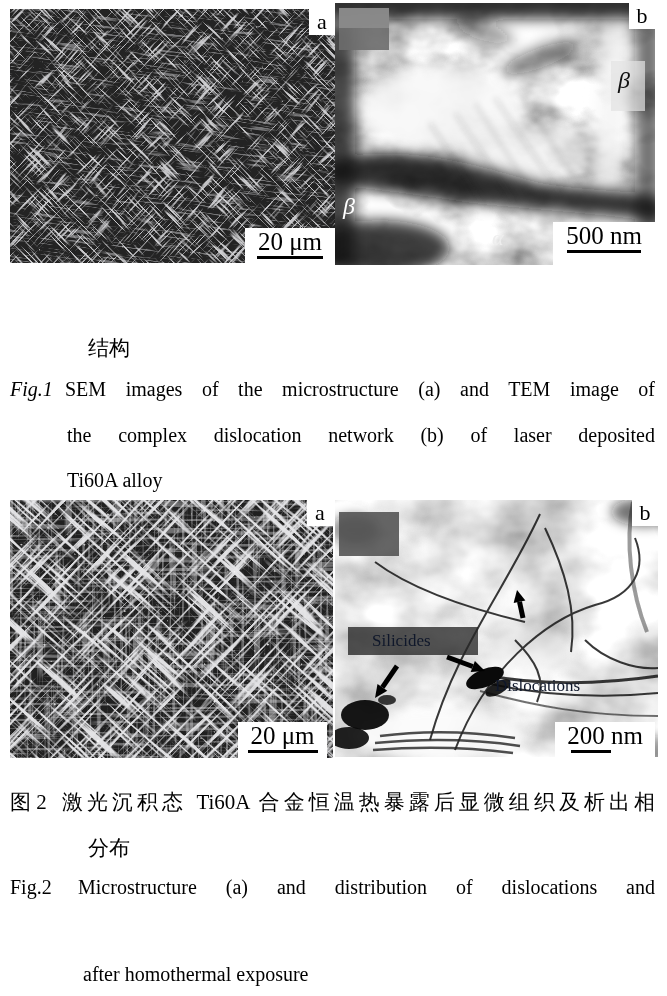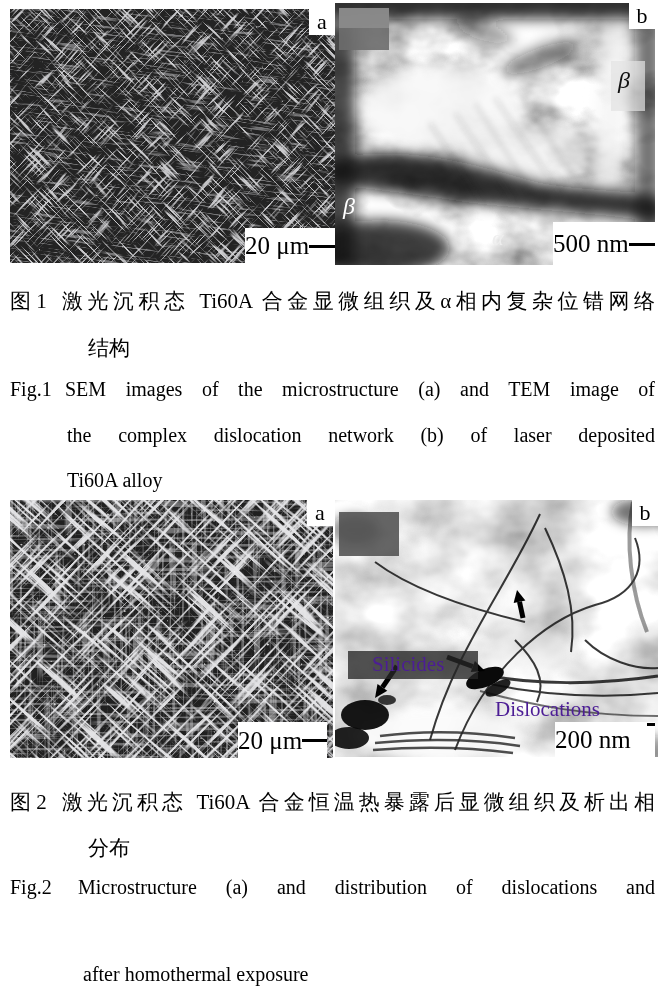--- a/index.html
+++ b/index.html
@@ -2,33 +2,33 @@
 <html><head>
 <meta charset="utf-8">
 <style>
   html,body{margin:0;padding:0;background:#fff;}
   .page{position:relative;width:667px;height:996px;background:#ffffff;
         font-family:"Liberation Serif",serif;color:#000;overflow:hidden;}
   .panel{position:absolute;overflow:hidden;background:#242424;}
   .panel svg{position:absolute;top:0;left:0;display:block;}
   .corner-label{position:absolute;top:0;right:0;width:26px;height:26px;background:#fff;
         color:#000;font-size:22px;line-height:26px;text-align:center;}
-  .scalebar{position:absolute;background:#fff;color:#000;display:flex;
+  .scalebar{position:absolute;background:#fff;color:#000;display:flex;flex-direction:column;
         align-items:center;justify-content:flex-start;}
   .scalebar .txt{font-size:25px;line-height:27px;white-space:nowrap;}
   .scalebar .bar{height:3px;background:#000;margin-top:1px;}
   .phase{position:absolute;font-style:italic;font-size:24px;line-height:26px;}
-  .anno{position:absolute;color:#4c1d95;font-size:21px;line-height:27px;white-space:nowrap;margin-top:24px;}
+  .anno{position:absolute;color:#0f172a;font-size:17px;line-height:27px;white-space:nowrap;}
   .cap-line{position:absolute;left:10px;right:12px;display:flex;}
   .cap-cont{position:absolute;}
   .cap-just{position:absolute;right:12px;text-align:justify;text-align-last:justify;}
   .cn{font-size:21px;line-height:30px;}
   .en{font-size:20px;line-height:30px;}
   .cap-label-cn{flex:0 0 52px;}
-  .cap-label-en1{flex:0 0 55px;}
+  .cap-label-en1{flex:0 0 55px;font-style:italic;}
   .cap-label-en2{flex:0 0 68px;}
   .cap-text{flex:1;text-align:justify;text-align-last:justify;}
 </style>
 </head>
 <body>
 
 <div class="page">
 
   <div class="panel" style="left:10px;top:9px;width:325px;height:254px;">
     <svg width="325" height="254" viewBox="0 0 325 254">
@@ -114,24 +114,20 @@
     <div class="corner-label">b</div>
     <div class="phase" style="left:8px;top:190px;color:#fff;">β</div>
     <div class="phase" style="left:283px;top:64px;color:#111;">β</div>
     <div class="phase" style="left:157px;top:222px;color:#eee;font-size:22px;">α</div>
     <div class="scalebar" style="left:218px;top:219px;width:102px;height:43px;">
       <div class="txt">500 nm</div>
       <div class="bar" style="width:74px;"></div>
     </div>
   </div>
 
-  <div class="cap-line cn" style="top:286px;">
-    <span class="cap-label-cn">图 1</span>
-    <span class="cap-text">激光沉积态 Ti60A 合金显微组织及α相内复杂位错网络</span>
-  </div>
   <div class="cap-cont cn" style="top:333px;left:88px;">结构</div>
 
   <div class="cap-line en" style="top:374px;">
     <span class="cap-label-en1">Fig.1</span>
     <span class="cap-text">SEM images of the microstructure (a) and TEM image of</span>
   </div>
   <div class="cap-just en" style="top:420px;left:67px;">the complex dislocation network (b) of laser deposited</div>
   <div class="cap-cont en" style="top:465px;left:67px;">Ti60A alloy</div>
 
   <div class="panel" style="left:10px;top:500px;width:323px;height:258px;">

